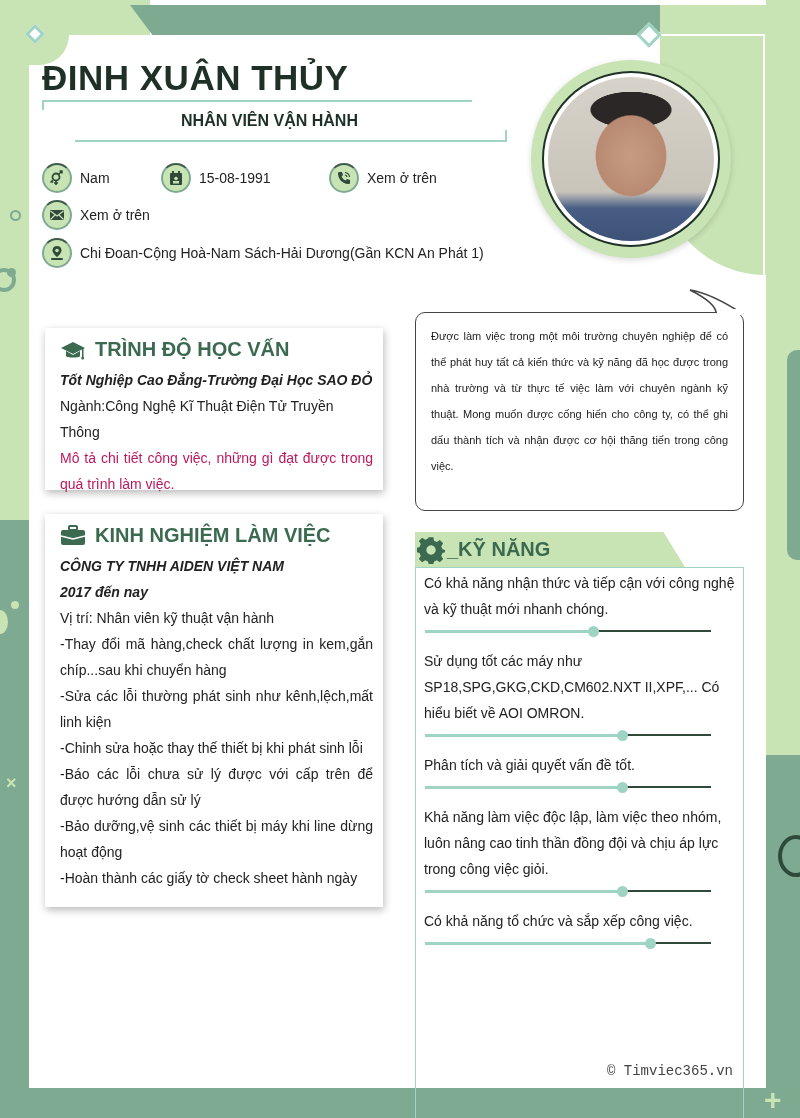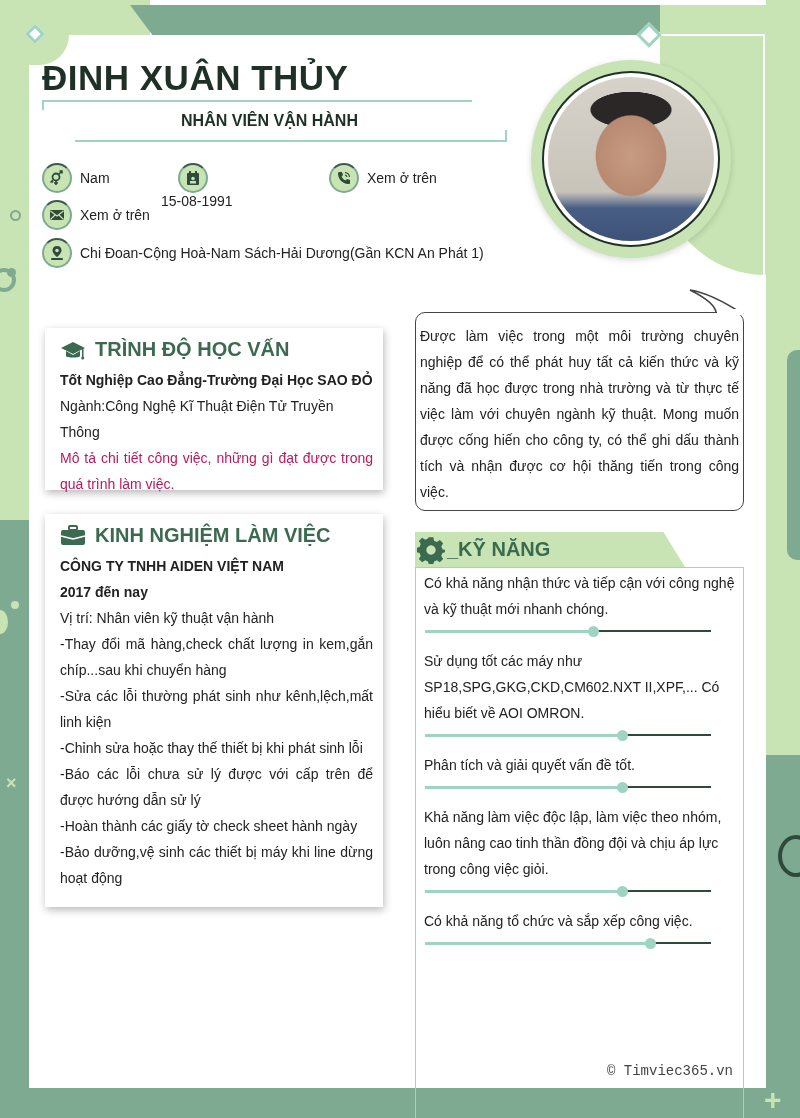--- a/index.html
+++ b/index.html
@@ -45,26 +45,26 @@
   
   .info-row { position: absolute; display: flex; align-items: center; font-size: 14px; color: #222; }
   .info-icon { width: 30px; height: 30px; border-radius: 50%; background: #c8e3b4; border: 2px solid #7eaa91; border-top-color: #3d5a48; display: flex; align-items: center; justify-content: center; margin-right: 8px; }
   .info-icon svg { width: 16px; height: 16px; fill: #2f4a3b; }
 
   
   .card { position: absolute; background: #fff; box-shadow: 1px 3px 8px rgba(0,0,0,0.28); }
   .card-title { display: flex; align-items: center; font-size: 20px; font-weight: bold; color: #3b6a50; }
   .card-title svg { width: 26px; height: 22px; fill: #3b6a50; margin-right: 9px; }
   .edu-line { font-size: 14px; line-height: 26px; color: #222; }
-  .bold { font-weight: bold; }
+  .bold { font-weight: bold; font-style: italic; }
   .muted { color: #be185d; }
   .justify { text-align: justify; }
 
   
-  .bubble { position: absolute; left: 415px; top: 312px; width: 329px; height: 199px; border: 1.5px solid #444; border-radius: 10px; padding: 10px 4px; font-size: 14px; line-height: 26px; text-align: justify; color: #222; background: #fff; }
+  .bubble { position: absolute; left: 415px; top: 312px; width: 329px; height: 199px; border: 1.5px solid #444; border-radius: 10px; padding: 10px 15px; font-size: 11px; line-height: 26px; text-align: justify; color: #222; background: #fff; }
   .bubble-tail { position: absolute; left: 688px; top: 289px; width: 60px; height: 26px; }
 
   
   .skills-head { position: absolute; left: 415px; top: 532px; width: 270px; height: 35px; background: #c8e3b4; clip-path: polygon(0 0, 92% 0, 100% 100%, 0 100%); display: flex; align-items: center; padding-left: 2px; font-size: 20px; font-weight: bold; color: #3b6a50; }
   .skills-head svg { width: 28px; height: 28px; fill: #3b6a50; margin-right: 2px; }
   .skills-box { position: absolute; left: 415px; top: 567px; width: 329px; height: 572px; border: 1px solid #9fd4c4; padding: 2px 8px 16px 8px; }
   .skill { font-size: 14px; line-height: 26px; color: #222; }
   .skill-bar { position: relative; height: 2px; margin: 8px 0 16px 1px; width: 286px; background: #2f4a3b; }
   .skill-fill { position: absolute; left: 0; top: 0; height: 3px; background: #9fd4c4; }
   .skill-knob { position: absolute; top: -4px; width: 11px; height: 11px; border-radius: 50%; background: #9fd4c4; }
@@ -115,21 +115,21 @@
 
 <div class="info-row" style="left:42px;top:163px;">
   <span class="info-icon">
     <svg viewBox="0 0 16 16">
         <circle cx="7" cy="7" r="3.5" fill="none" stroke="#2f4a3b" stroke-width="1.8"></circle>
         <path d="M4 10 L1.5 12.5 M2.5 11 L4 12.5 M9.5 4.5 L13 1 M10.5 1 H13 V3.5 M7 10.5 V15 M5 13 H9" stroke="#2f4a3b" stroke-width="1.6" fill="none"></path>
       </svg>
   </span>
   <span>Nam</span>
 </div>
-<div class="info-row" style="left:161px;top:163px;flex-direction:column;">
+<div class="info-row" style="left:161px;top:163px;">
   <span class="info-icon">
     <svg viewBox="0 0 16 16">
         <rect x="2" y="3" width="12" height="12" rx="1"></rect>
         <rect x="4" y="1" width="2" height="3"></rect>
         <rect x="10" y="1" width="2" height="3"></rect>
         <circle cx="8" cy="8.5" r="1.8" fill="#c8e3b4"></circle>
         <rect x="5" y="11" width="6" height="2.5" fill="#c8e3b4"></rect>
       </svg>
   </span>
   <span>15-08-1991</span>
@@ -190,22 +190,22 @@
     <span>KINH NGHIỆM LÀM VIỆC</span>
   </div>
   <div style="margin-top:6px;">
     <div class="edu-line bold">CÔNG TY TNHH AIDEN VIỆT NAM</div>
     <div class="edu-line bold">2017 đến nay</div>
     <div class="edu-line">Vị trí: Nhân viên kỹ thuật vận hành</div>
     <div class="edu-line justify">-Thay đổi mã hàng,check chất lượng in kem,gắn chíp...sau khi chuyển hàng</div>
     <div class="edu-line justify">-Sửa các lỗi thường phát sinh như kênh,lệch,mất linh kiện</div>
     <div class="edu-line justify">-Chỉnh sửa hoặc thay thế thiết bị khi phát sinh lỗi</div>
     <div class="edu-line justify">-Báo các lỗi chưa sử lý được với cấp trên để được hướng dẫn sử lý</div>
+    <div class="edu-line justify">-Bảo dưỡng,vệ sinh các thiết bị máy khi line dừng hoạt động</div>
     <div class="edu-line justify">-Hoàn thành các giấy tờ check sheet hành ngày</div>
-    <div class="edu-line justify">-Bảo dưỡng,vệ sinh các thiết bị máy khi line dừng hoạt động</div>
   </div>
 </div>
 
 <svg class="bubble-tail" viewBox="0 0 60 26">
   <path d="M28 26 C30 15 10 5 2 1 C15 3 35 12 55 25" fill="#fff" stroke="#444" stroke-width="1.5"></path>
 </svg>
 <div class="bubble">
   <span>Được làm việc trong một môi trường chuyên nghiệp để có thể phát huy tất cả kiến thức và kỹ năng đã học được trong nhà trường và từ thực tế việc làm với chuyên ngành kỹ thuật. Mong muốn được cống hiến cho công ty, có thể ghi dấu thành tích và nhận được cơ hội thăng tiến trong công việc.</span>
 </div>
 <div style="position:absolute;left:717px;top:309px;width:26px;height:6px;background:#fff;"></div>

